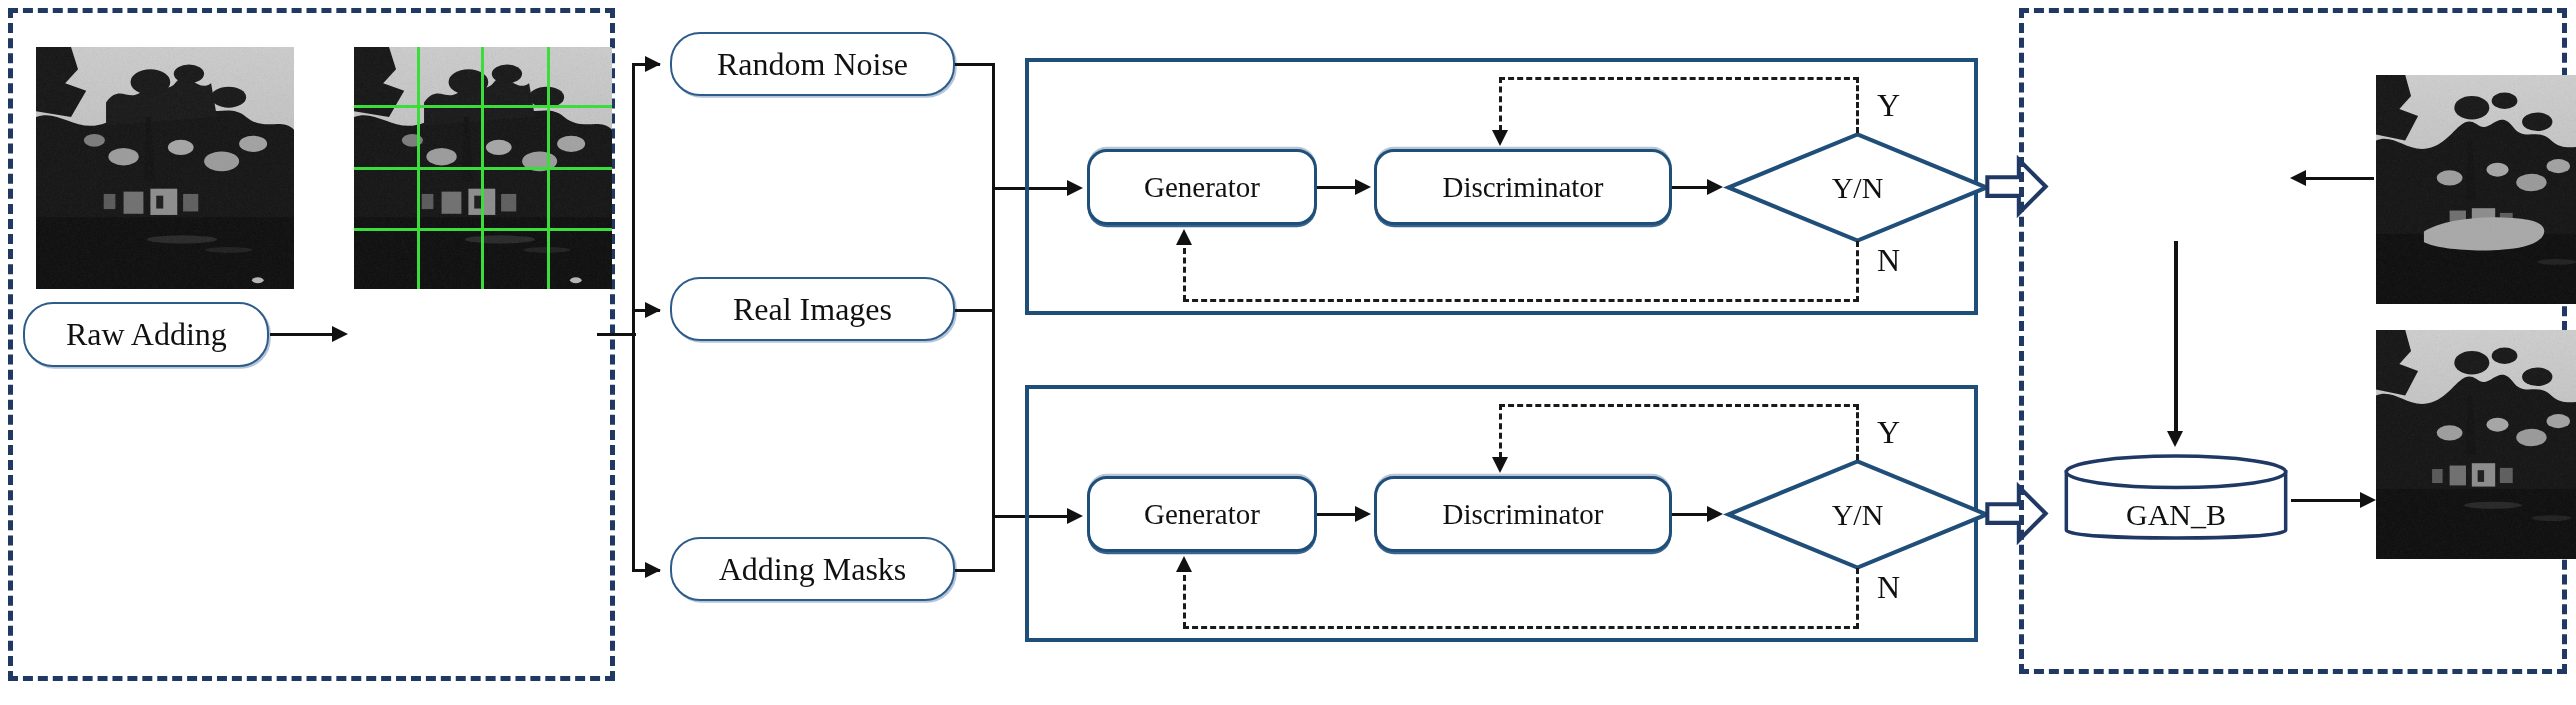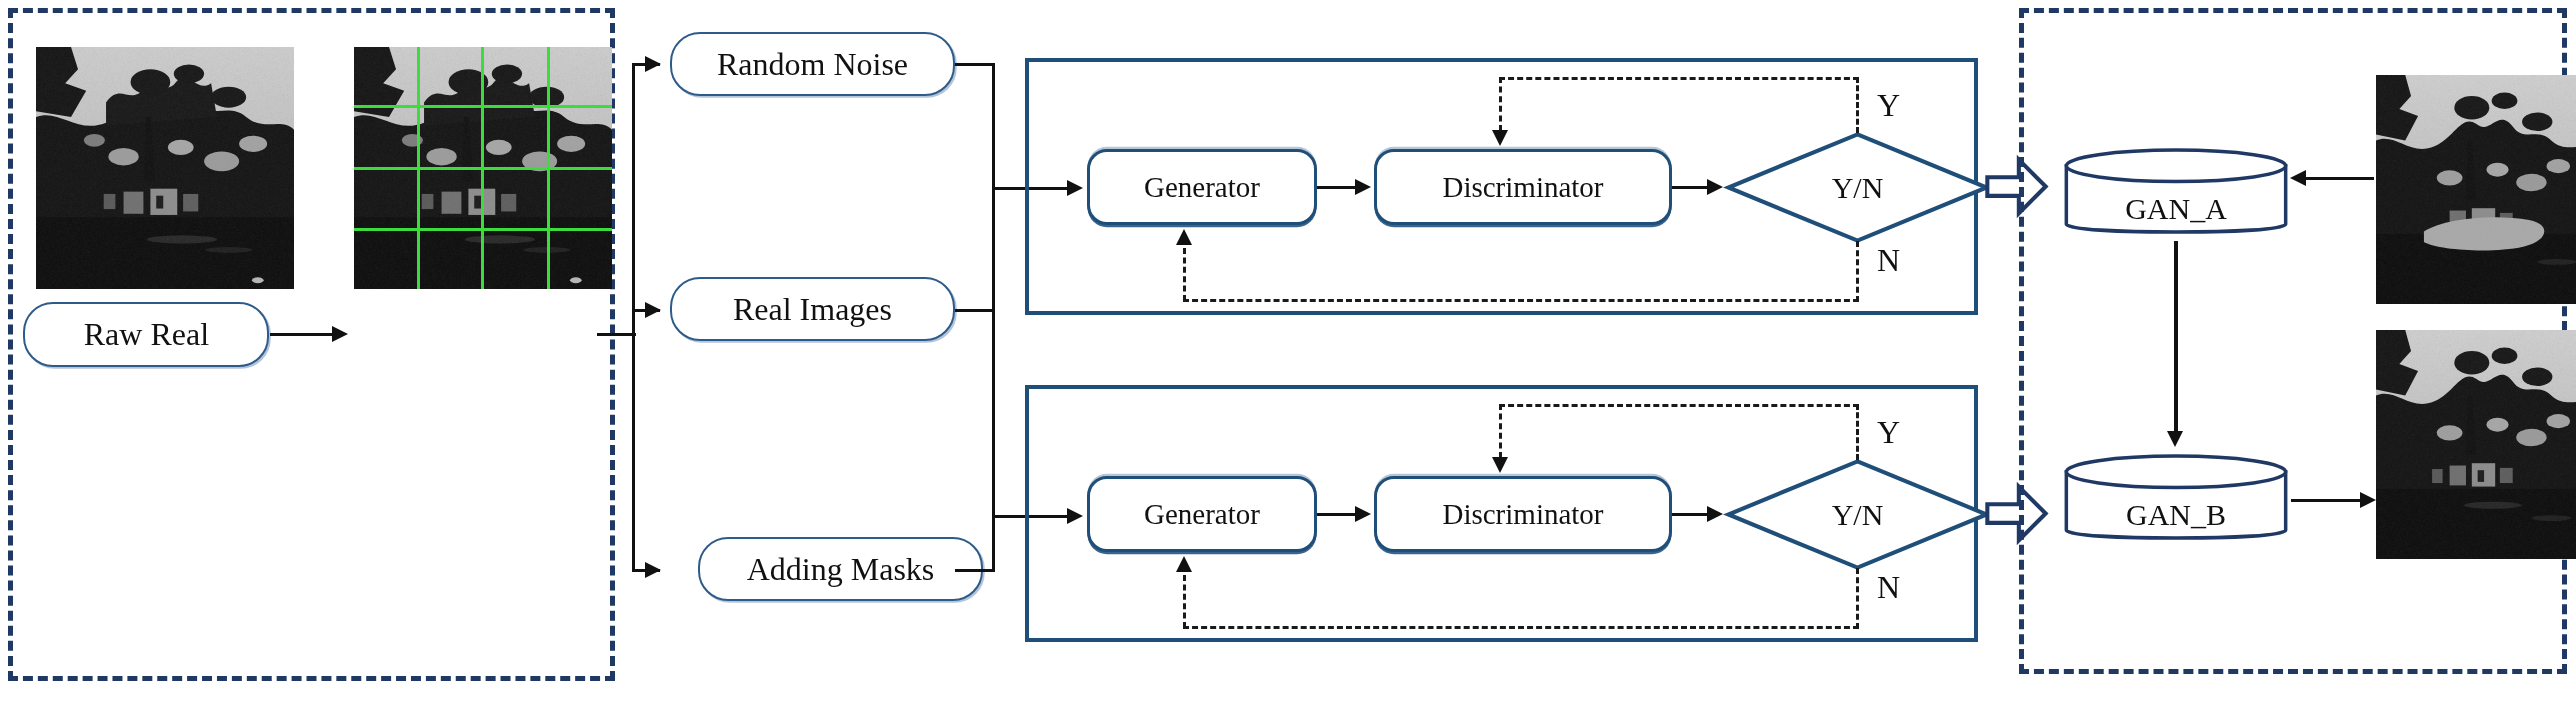--- a/index.html
+++ b/index.html
@@ -209,21 +209,21 @@
     </svg>
     <div class="gridline-v" style="left:63px;"></div>
     <div class="gridline-v" style="left:127px;"></div>
     <div class="gridline-v" style="left:193px;"></div>
     <div class="gridline-h" style="top:58px;"></div>
     <div class="gridline-h" style="top:120px;"></div>
     <div class="gridline-h" style="top:181px;"></div>
   </div>
 
   <div class="pbox shadowed" style="left:23.4px; top:302px; width:246px; height:65px; font-size:32px;">
-    <span>Raw Real</span>
+    <span>Raw Adding</span>
   </div>
 
 
   <div class="hline" style="left:270px; top:333px; width:63px;"></div>
   <div class="arrowR" style="left:332px; top:326px;"></div>
 
   <div class="hline" style="left:597px; top:333px; width:39px;"></div>
   <div class="vline" style="left:632px; top:63px; width:2.9px; height:508px;"></div>
 
   <div class="hline" style="left:632px; top:63px; width:28px;"></div>
@@ -236,21 +236,21 @@
   <div class="arrowR" style="left:645px; top:562px;"></div>
 
   <div class="pbox shadowed" style="left:670px; top:32px; width:285px; height:64px; font-size:32px;">
     <span>Random Noise</span>
   </div>
 
   <div class="pbox shadowed" style="left:670px; top:277px; width:285px; height:64px; font-size:32px;">
     <span>Real Images</span>
   </div>
 
-  <div class="pbox shadowed" style="left:670px; top:537px; width:285px; height:64px; font-size:32px;margin-left:28px;">
+  <div class="pbox shadowed" style="left:670px; top:537px; width:285px; height:64px; font-size:32px;">
     <span>Adding Masks</span>
   </div>
 
   <div class="hline" style="left:955px; top:63px; width:40px;"></div>
   <div class="hline" style="left:955px; top:309px; width:40px;"></div>
   <div class="hline" style="left:955px; top:569px; width:40px;"></div>
   <div class="vline" style="left:992px; top:63px; width:2.9px; height:509px;"></div>
 
   <div class="hline" style="left:992px; top:187px; width:78px;"></div>
   <div class="arrowR" style="left:1067px; top:180px;"></div>
@@ -347,29 +347,20 @@
   </div>
 
   <div class="blockarrow" style="left:1985px; top:482px; width:63px; height:63px;">
     <svg width="63" height="63" viewBox="0 0 108 108">
       <polygon points="4,38 58,38 58,8 104,54 58,100 58,70 4,70" fill="#ffffff" stroke="#1F3864" stroke-width="7" stroke-linejoin="miter"></polygon>
     </svg>
   </div>
 
   <div class="dashed-panel" style="left:2019px; top:8.2px; width:548px; height:666px;"></div>
 
-  <div class="cyl" style="left:2062px; top:146px; width:228px; height:98px;">
-    <svg width="228" height="98" viewBox="0 0 390 168">
-      <path d="M7 34 L7 134 C7 152, 383 152, 383 134 L383 34 Z" fill="#ffffff" stroke="#1F3864" stroke-width="6"></path>
-      <ellipse cx="195" cy="34" rx="188" ry="27" fill="#ffffff" stroke="#1F3864" stroke-width="6"></ellipse>
-    </svg>
-    <div class="clabel" style="font-size:30px; padding-top:14px;">
-      <span>GAN_A</span>
-    </div>
-  </div>
 
   <div class="cyl" style="left:2062px; top:452px; width:228px; height:98px;text-align:center;">
     <svg width="228" height="98" viewBox="0 0 390 168">
       <path d="M7 34 L7 134 C7 152, 383 152, 383 134 L383 34 Z" fill="#ffffff" stroke="#1F3864" stroke-width="6"></path>
       <ellipse cx="195" cy="34" rx="188" ry="27" fill="#ffffff" stroke="#1F3864" stroke-width="6"></ellipse>
     </svg>
     <div class="clabel" style="font-size:30px; padding-top:14px;">
       <span>GAN_B</span>
     </div>
   </div>

